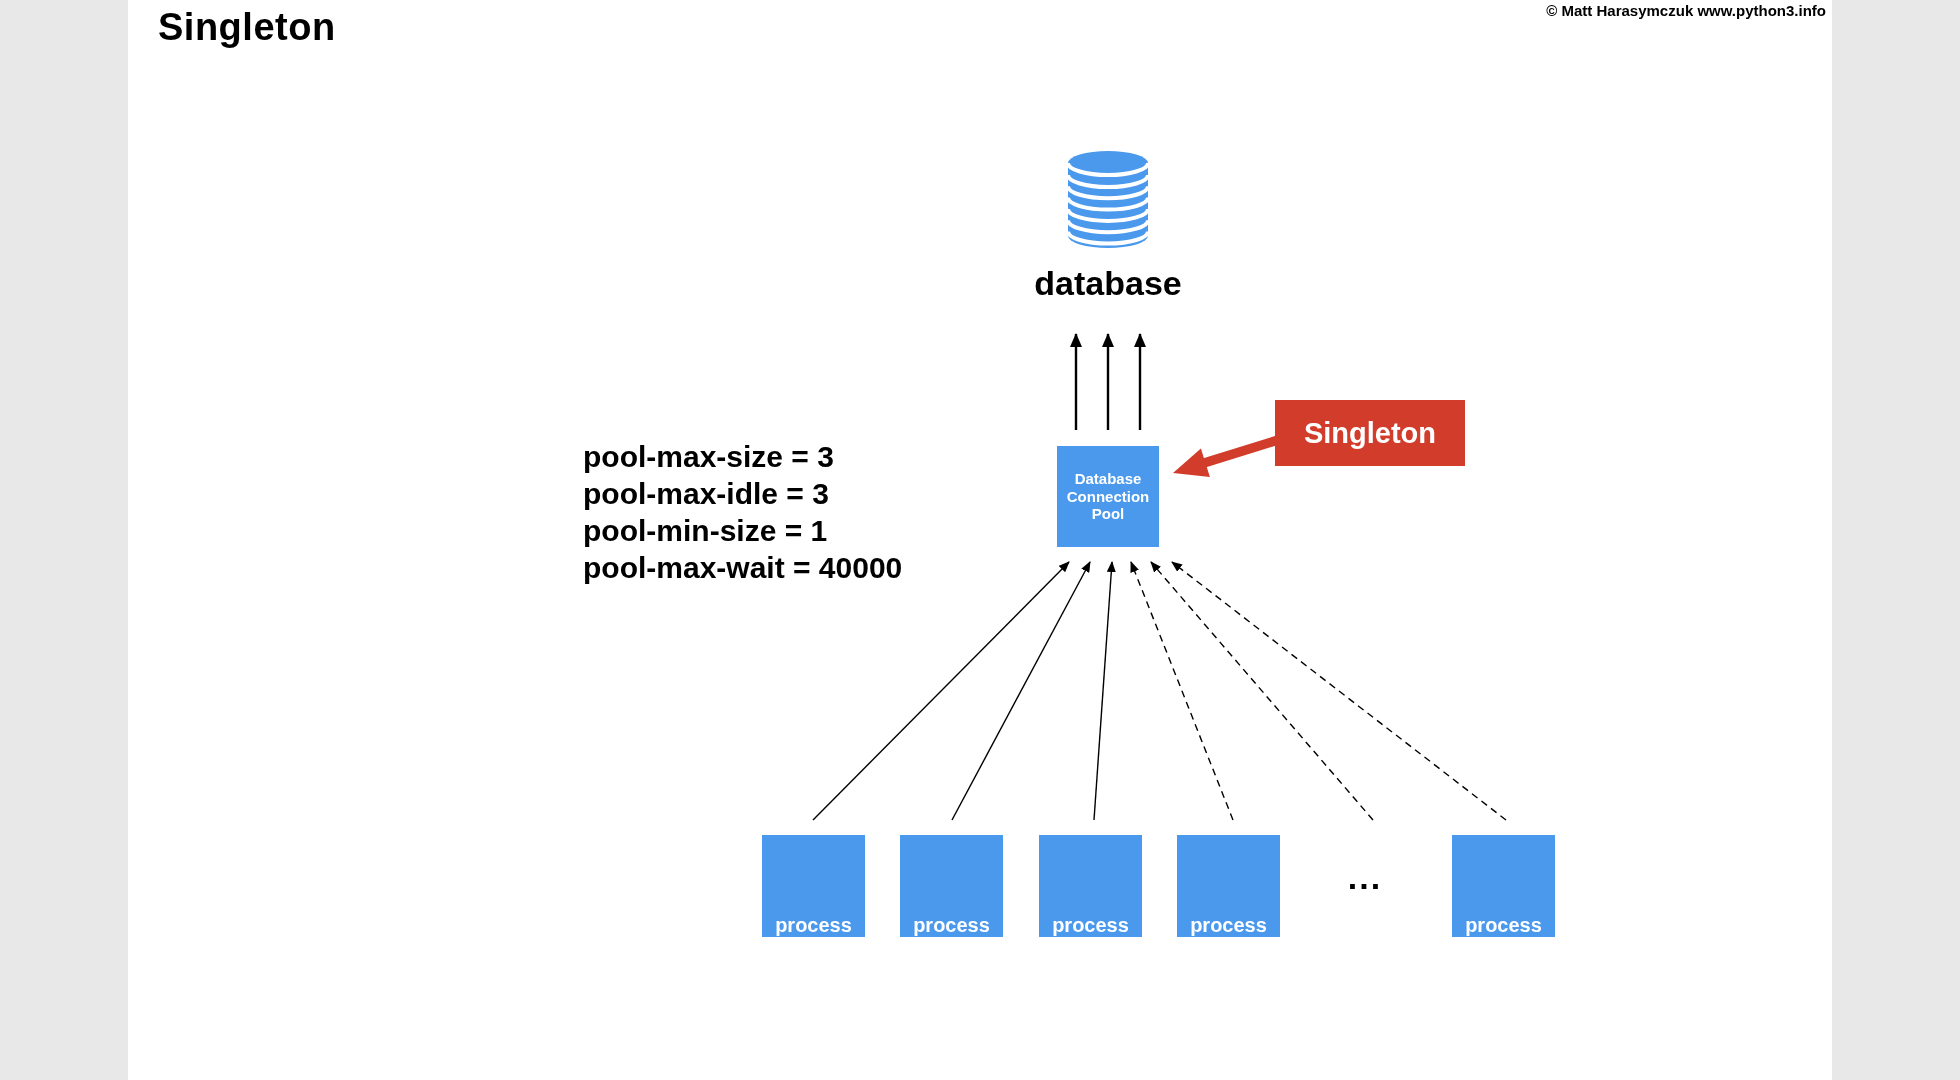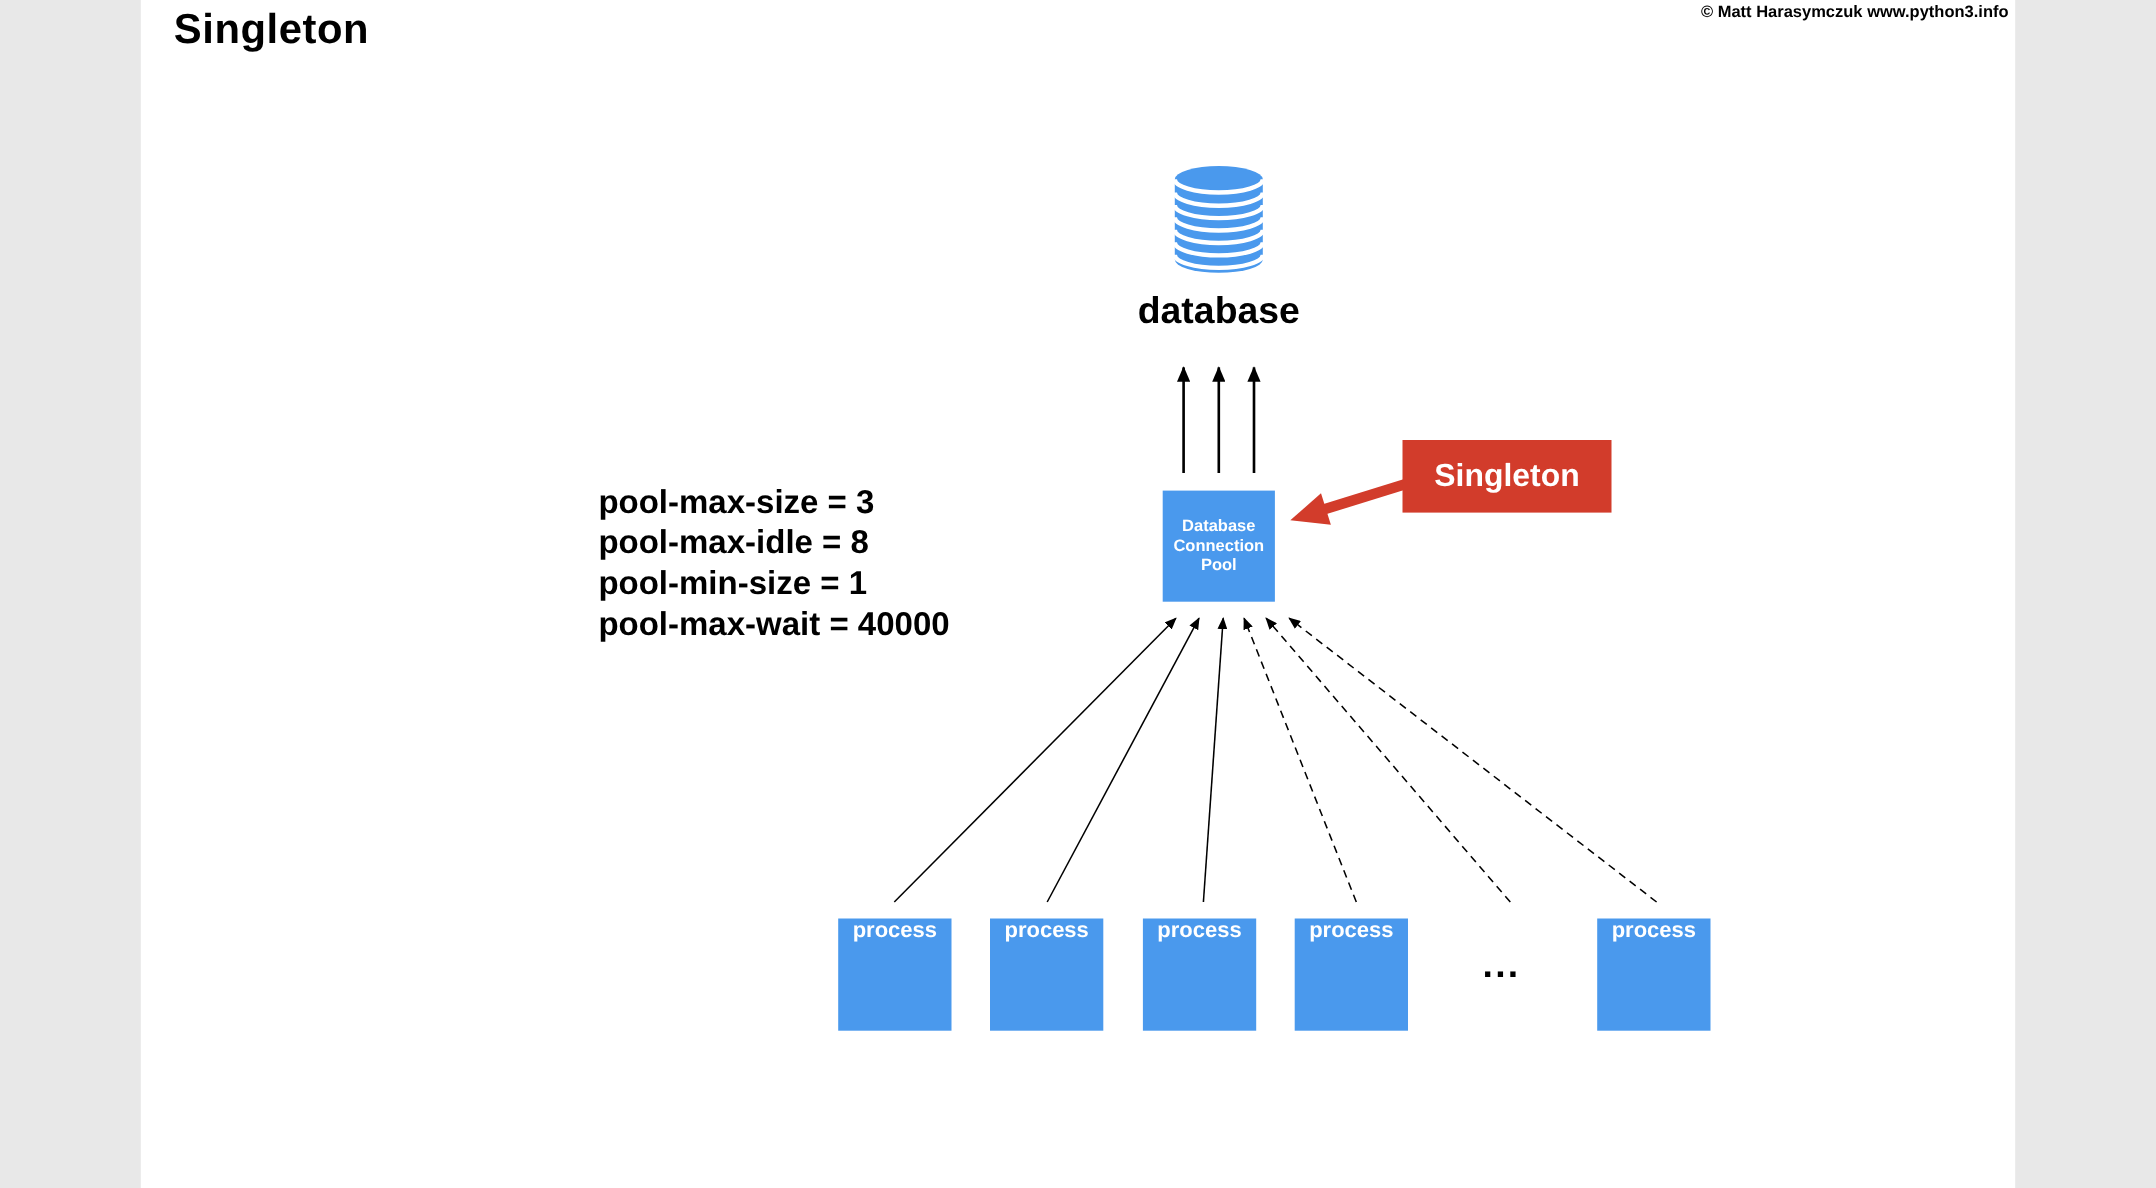--- a/index.html
+++ b/index.html
@@ -58,21 +58,21 @@
     pointer-events: none;
   }
   .arrows-layer .up-arrow { stroke: var(--c-black); stroke-width: 2.4; }
   .arrows-layer .proc-arrow { stroke: var(--c-black); stroke-width: 1.4; }
   .arrows-layer .proc-arrow.dashed { stroke-dasharray: 7 5; }
   .arrows-layer .red-shaft { stroke: var(--c-red); stroke-width: 9.5; }
   .arrows-layer .red-head { fill: var(--c-red); }
   .arrows-layer marker path { fill: var(--c-black); }
   .pool-params {
     position: absolute;
-    left: 416px; top: 438px;
+    left: 455px; top: 438px;
     font-size: 30px;
     font-weight: bold;
     line-height: 37px;
     color: var(--c-black);
     white-space: nowrap;
   }
   .pool-box {
     position: absolute;
     left: 929px; top: 446px;
     width: 102px; height: 101px;
@@ -101,21 +101,21 @@
   }
   .process-box {
     position: absolute;
     top: 835px;
     width: 103px; height: 102px;
     background: var(--c-blue);
     color: #fff;
     font-size: 20px;
     font-weight: bold;
     display: flex;
-    align-items: flex-start;
+    align-items: flex-end;
     justify-content: center;
   }
   .p1 { left: 634px; }
   .p2 { left: 772px; }
   .p3 { left: 911px; }
   .p4 { left: 1049px; }
   .p5 { left: 1324px; }
   .ellipsis {
     position: absolute;
     left: 1199px; top: 858px;
@@ -170,21 +170,21 @@
     <line class="proc-arrow dashed" x1="1378" y1="820" x2="1044" y2="562" marker-end="url(#ah-thin)"></line>
 
     <g>
       <line class="red-shaft" x1="1150" y1="440" x2="1076" y2="463"></line>
       <polygon class="red-head" points="1045,473 1072.9,448.5 1081.9,477.1"></polygon>
     </g>
   </svg>
 
   <div class="pool-params">
     <div>pool-max-size = 3</div>
-    <div>pool-max-idle = 8</div>
+    <div>pool-max-idle = 3</div>
     <div>pool-min-size = 1</div>
     <div>pool-max-wait = 40000</div>
   </div>
 
   <div class="pool-box">
     <span>Database</span>
     <span>Connection</span>
     <span>Pool</span>
   </div>
 

